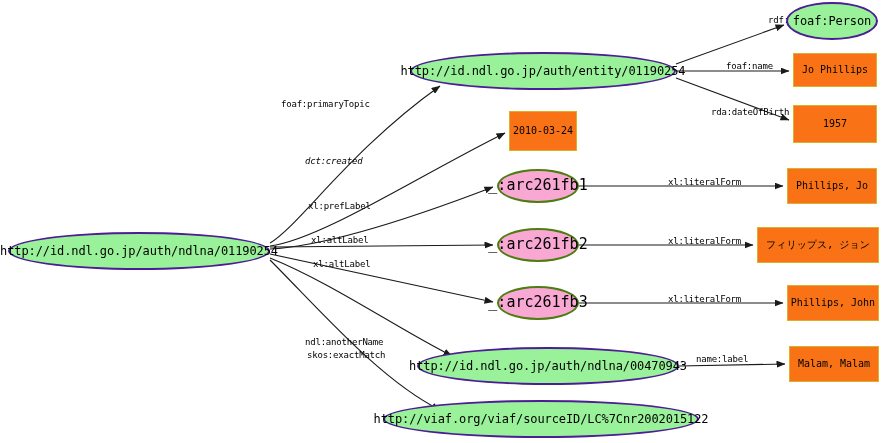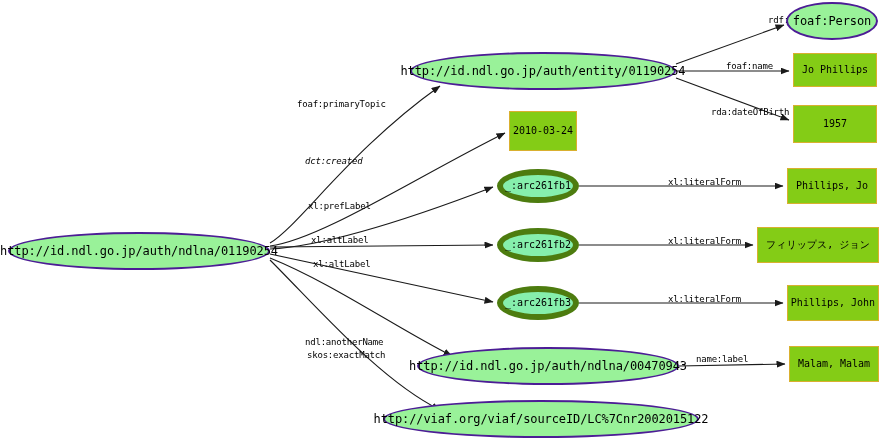--- a/index.html
+++ b/index.html
@@ -22,26 +22,26 @@
   }
   .uri{
     border-radius:50%;
     background:#99f299;
     border:2px solid #4c1d95;
     font-size:12px;
     letter-spacing:-0.1px;
   }
   .bnode{
     border-radius:50%;
-    background:#86efac;
-    border:6px solid #4d7c0f;
-    font-size:10px;
+    background:#f9a8d4;
+    border:2px solid #4d7c0f;
+    font-size:15px;
   }
   .literal{
-    background:#84cc16;
+    background:#f97316;
     border:1px solid #d9b02f;
     font-size:10px;
   }
   .edge-label{
     position:absolute;
     font-size:9px;
     color:#000000;
     white-space:nowrap;
     background:transparent;
     letter-spacing:-0.2px;
@@ -68,21 +68,21 @@
         <path d="M 676 64 L 784 25" fill="none" stroke="#1a1a1a" stroke-width="1.1" marker-end="url(#arrow)"></path>
         <path d="M 676 71 L 789 71" fill="none" stroke="#1a1a1a" stroke-width="1.1" marker-end="url(#arrow)"></path>
         <path d="M 676 78 L 789 120" fill="none" stroke="#1a1a1a" stroke-width="1.1" marker-end="url(#arrow)"></path>
         <path d="M 579 186 L 783 186" fill="none" stroke="#1a1a1a" stroke-width="1.1" marker-end="url(#arrow)"></path>
         <path d="M 579 245 L 753 245" fill="none" stroke="#1a1a1a" stroke-width="1.1" marker-end="url(#arrow)"></path>
         <path d="M 579 303 L 783 303" fill="none" stroke="#1a1a1a" stroke-width="1.1" marker-end="url(#arrow)"></path>
         <path d="M 679 366 L 785 364" fill="none" stroke="#1a1a1a" stroke-width="1.1" marker-end="url(#arrow)"></path>
       </g>
   </svg>
   <div id="edge-labels">
-      <div class="edge-label" style="left: 281px; top: 99px; margin-left: 16px;">foaf:primaryTopic</div>
+      <div class="edge-label" style="left: 281px; top: 99px;">foaf:primaryTopic</div>
       <div class="edge-label" style="left: 305px; top: 156px; font-style: italic;">dct:created</div>
       <div class="edge-label" style="left: 308px; top: 201px;">xl:prefLabel</div>
       <div class="edge-label" style="left: 311px; top: 235px;">xl:altLabel</div>
       <div class="edge-label" style="left: 313px; top: 259px;">xl:altLabel</div>
       <div class="edge-label" style="left: 305px; top: 297px; margin-top: 40px;">ndl:anotherName</div>
       <div class="edge-label" style="left: 307px; top: 350px;">skos:exactMatch</div>
       <div class="edge-label" style="left: 726px; top: 15px; margin-left: 42px;">rdf:type</div>
       <div class="edge-label" style="left: 726px; top: 61px;">foaf:name</div>
       <div class="edge-label" style="left: 711px; top: 107px;">rda:dateOfBirth</div>
       <div class="edge-label" style="left: 668px; top: 177px;">xl:literalForm</div>

